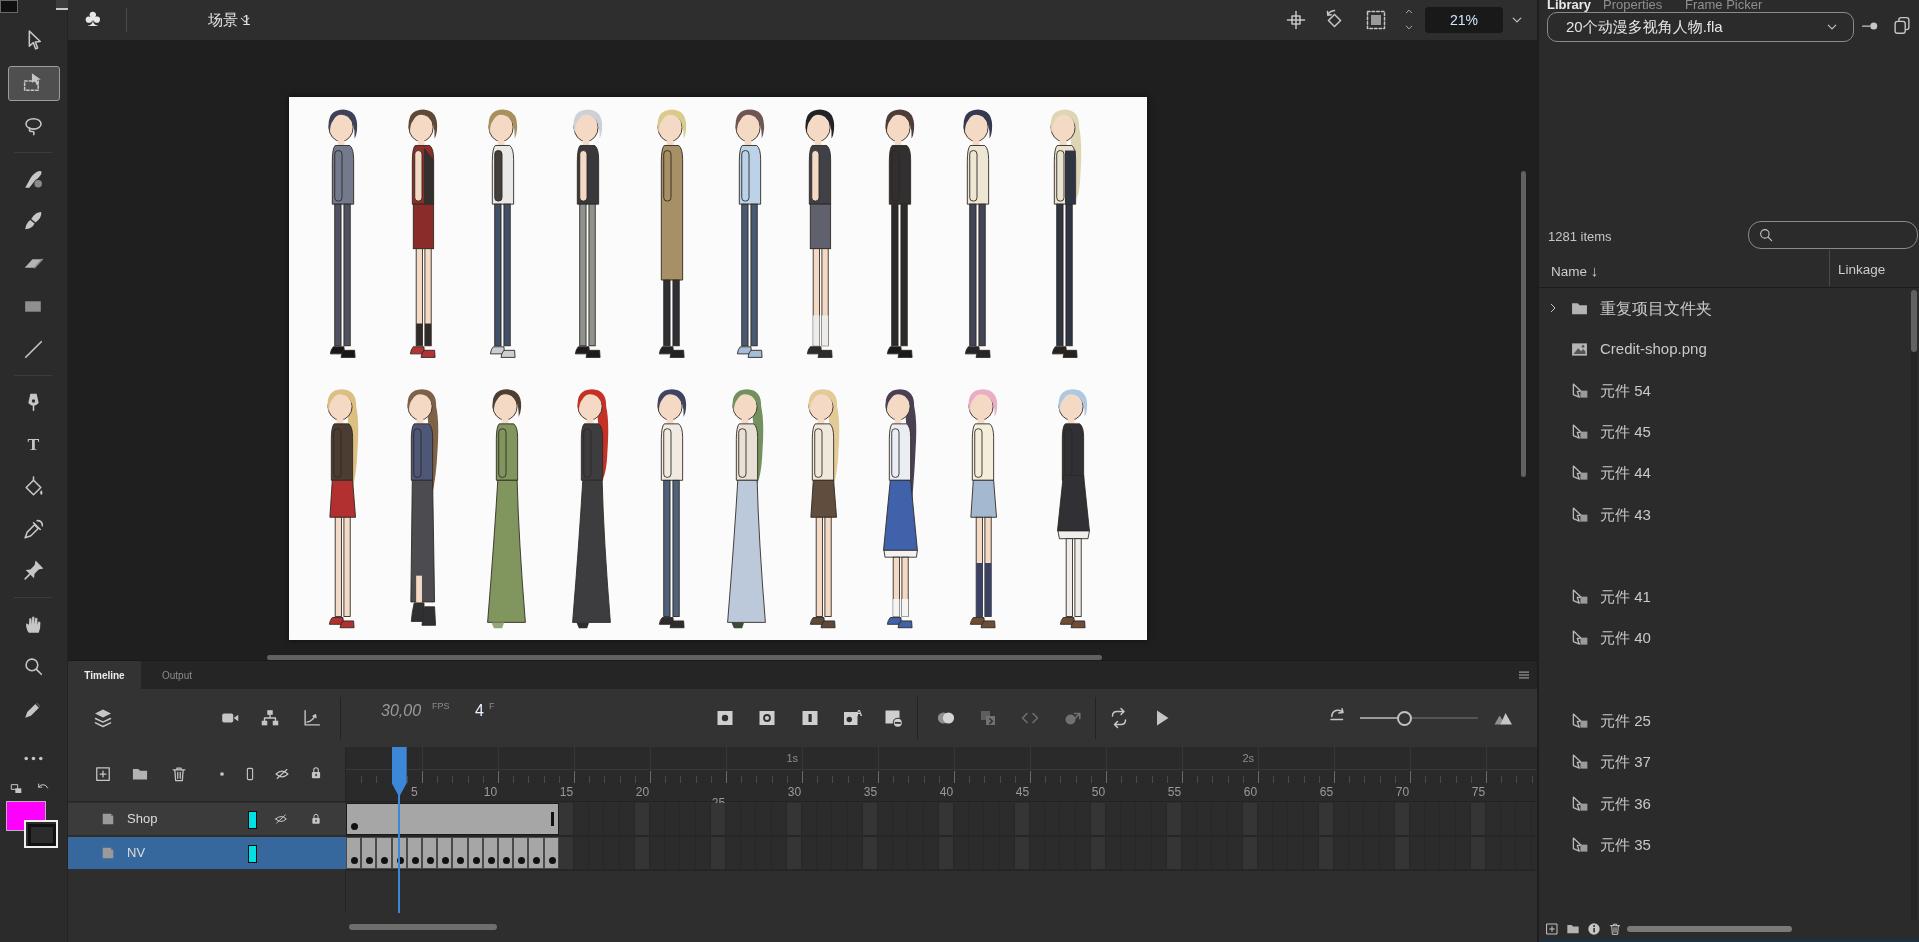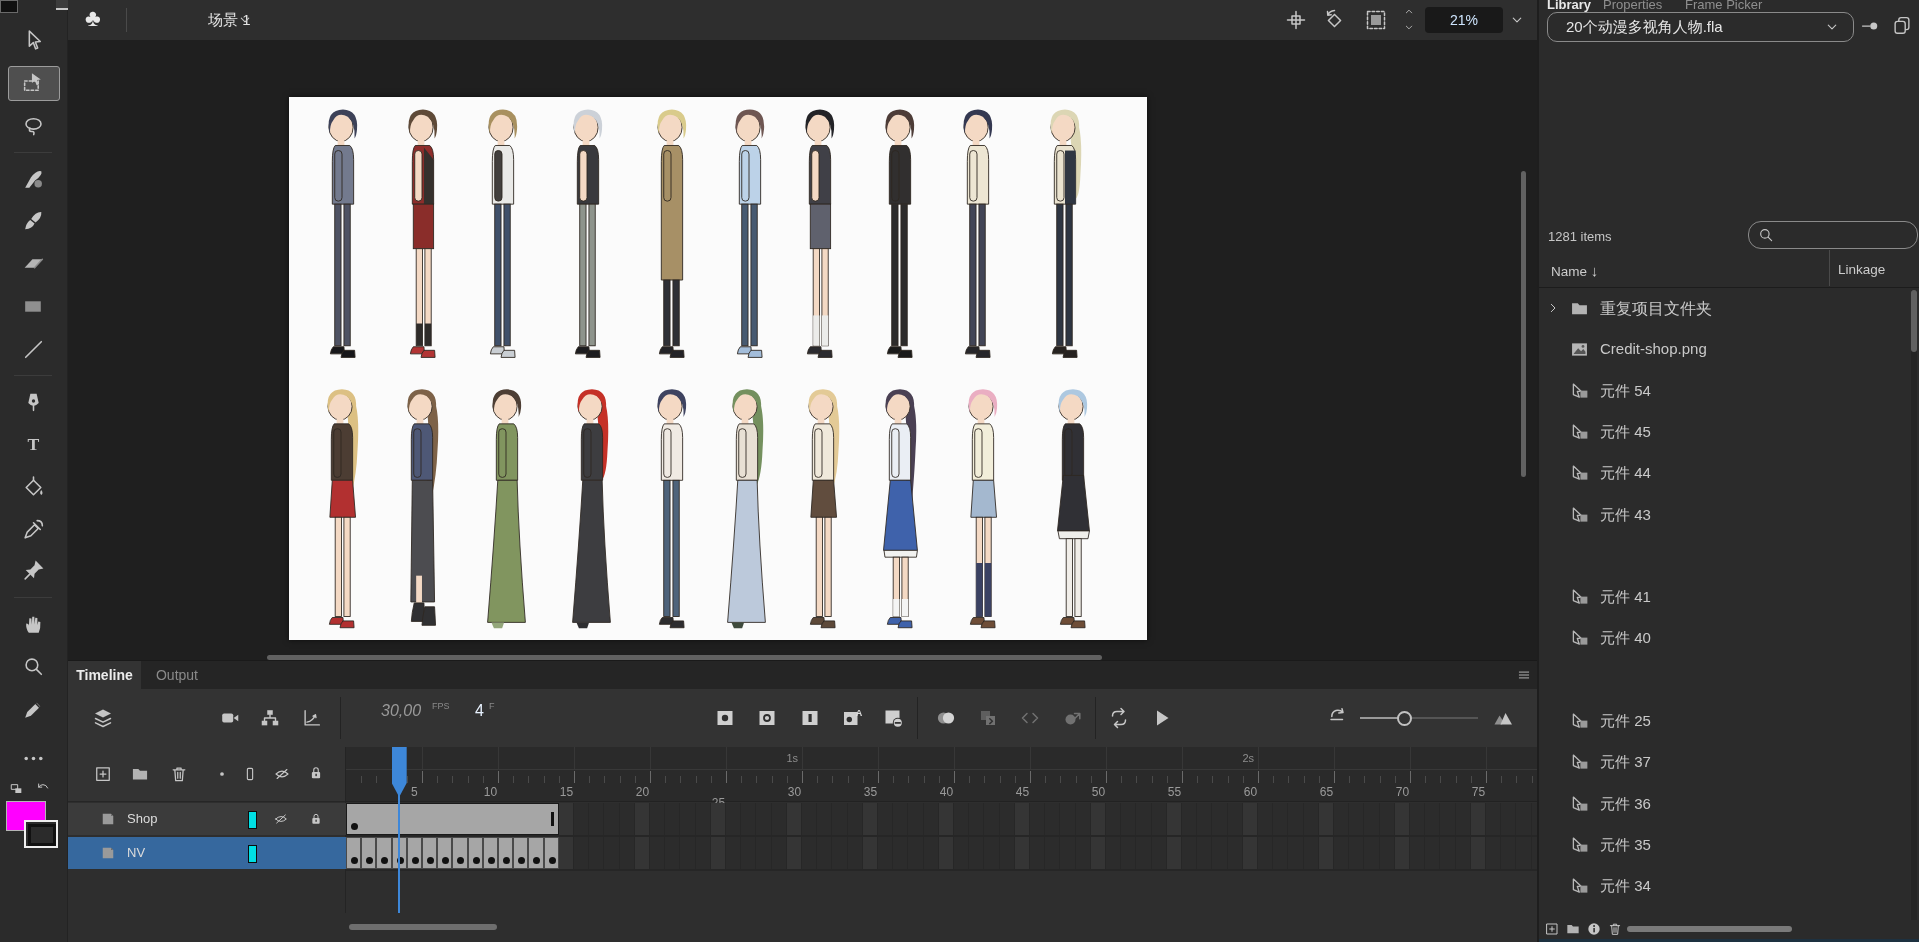--- a/index.html
+++ b/index.html
@@ -19,21 +19,21 @@
   .scene-label{position:absolute;left:140px;top:11px;font-size:15px;color:#e2e2e2;}
   .zoom-box{position:absolute;left:1357px;top:7px;width:78px;height:26px;background:#191919;border-radius:4px;
             color:#cfe6ff;font-size:14px;display:flex;align-items:center;justify-content:center;}
   
   #stage{left:68px;top:40px;width:1469px;height:620px;background:#1f1f1f;}
   #canvas{position:absolute;left:221px;top:57px;width:858px;height:543px;background:#fbfbfb;box-shadow:0 0 6px rgba(0,0,0,.6);}
   .scrollbar{position:absolute;background:#616161;border-radius:3px;}
   
   #timeline{left:68px;top:660px;width:1469px;height:282px;background:#2e2e2e;border-top:1px solid #1a1a1a;}
   .tl-tabs{position:absolute;left:0;top:0;width:1469px;height:28px;background:#252525;}
-  .tl-tab{position:absolute;top:0;height:28px;display:flex;align-items:center;justify-content:center;font-size:14px;}
+  .tl-tab{position:absolute;top:0;height:28px;display:flex;align-items:center;justify-content:center;font-size:10px;}
   .tl-toolbar{position:absolute;left:0;top:28px;width:1469px;height:58px;background:#333333;border-bottom:1px solid #242424;}
   .vsep{position:absolute;top:8px;height:42px;width:1px;background:#232323;}
   .fps-text{position:absolute;top:13px;font-size:16px;color:#9a9a9a;font-style:italic;}
   .sup{position:absolute;top:12px;font-size:9px;color:#8a8a8a;}
   .frame-num{position:absolute;top:13px;font-size:16px;color:#e8f2ff;}
   .layerbar{position:absolute;left:0;top:86px;width:278px;height:54px;background:#333333;border-bottom:1px solid #262626;}
   .ruler{position:absolute;left:278px;top:86px;width:1191px;height:54px;background:#2a2a2a;border-bottom:1px solid #222;}
   .layer-row{position:absolute;left:0;width:278px;height:32px;}
   .layer-name{position:absolute;left:59px;top:8px;font-size:13px;color:#dcdcdc;}
   .layer-swatch{position:absolute;left:180px;top:8px;width:7px;height:16px;border:1px solid #0c0c0c;}
@@ -1028,30 +1028,20 @@
         <div class="lib-row" style="top:536.9px">
 
     <div class="icon" style="left:30px;top:10px;width:21px;height:21px">
             <svg viewBox="0 0 24 24">
               <path d="M5 3.5 L13.5 11.5 L9.5 12 L11.8 18.5 L5 15.5 Z" stroke="#b8b8b8"></path>
               <rect x="13" y="11" width="8" height="8" fill="#9a9a9a" stroke="none"></rect>
             </svg>
           </div>
     <div class="lib-label">元件 35</div>
   </div>
-        <div class="lib-row" style="top:578.1999999999999px">
-
-    <div class="icon" style="left:30px;top:10px;width:21px;height:21px">
-            <svg viewBox="0 0 24 24">
-              <path d="M5 3.5 L13.5 11.5 L9.5 12 L11.8 18.5 L5 15.5 Z" stroke="#b8b8b8"></path>
-              <rect x="13" y="11" width="8" height="8" fill="#9a9a9a" stroke="none"></rect>
-            </svg>
-          </div>
-    <div class="lib-label">元件 34</div>
-  </div>
         <div class="lib-row" style="top:619.5px">
 
     <div class="icon" style="left:30px;top:10px;width:21px;height:21px">
             <svg viewBox="0 0 24 24">
               <path d="M5 3.5 L13.5 11.5 L9.5 12 L11.8 18.5 L5 15.5 Z" stroke="#b8b8b8"></path>
               <rect x="13" y="11" width="8" height="8" fill="#9a9a9a" stroke="none"></rect>
             </svg>
           </div>
     <div class="lib-label">元件 33</div>
   </div>

